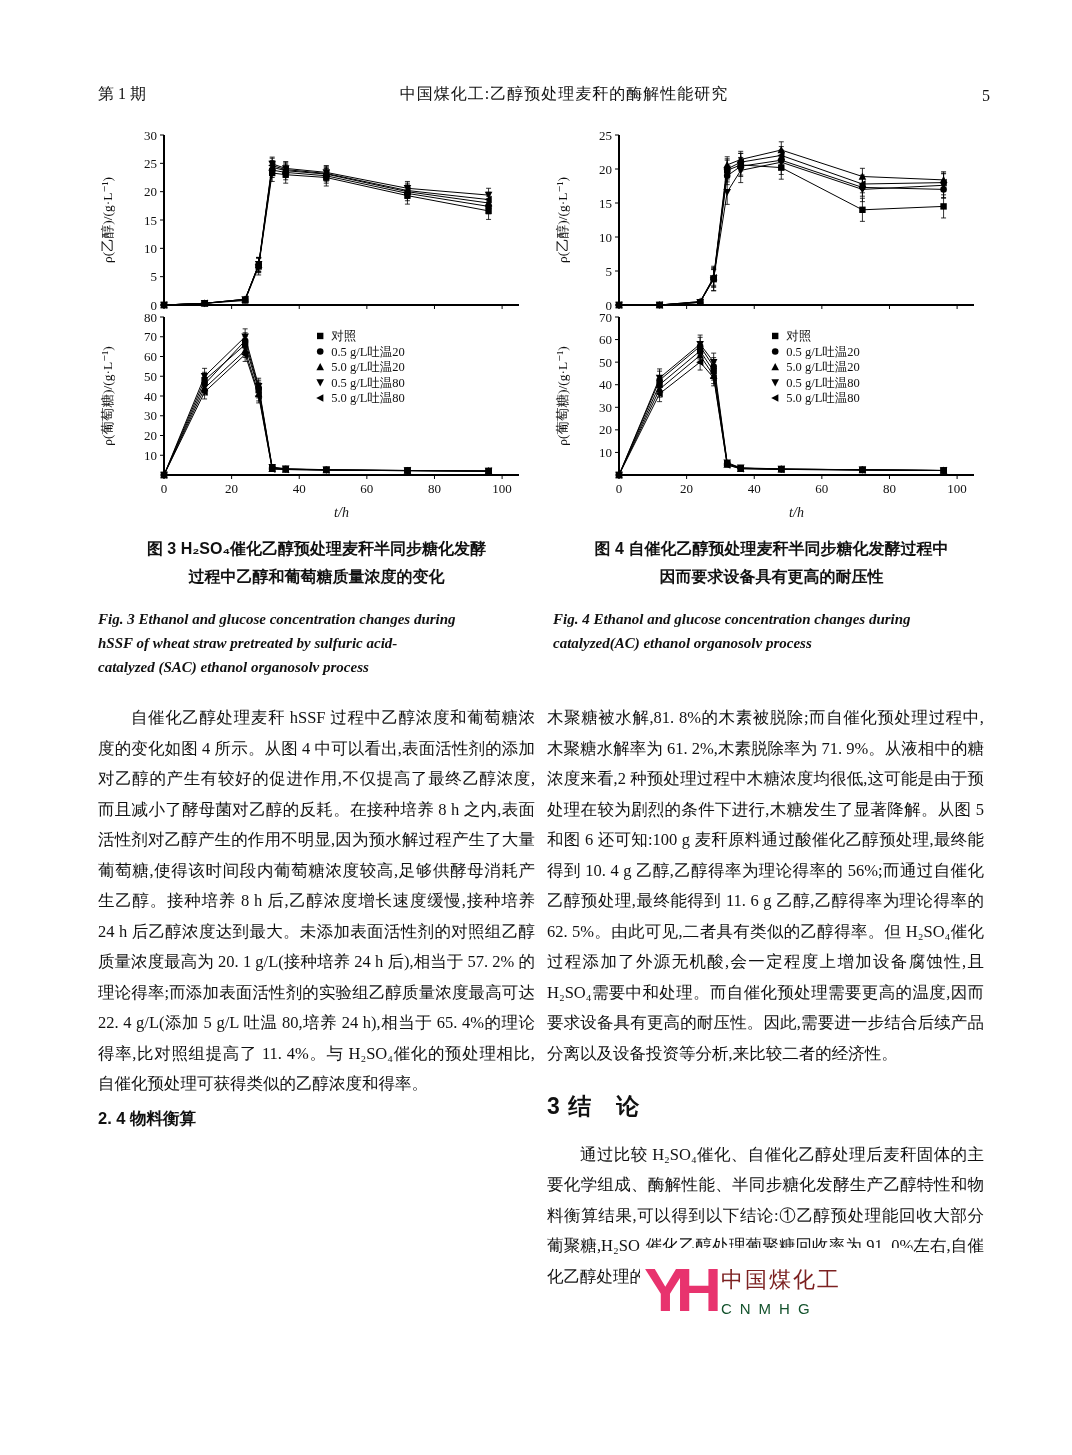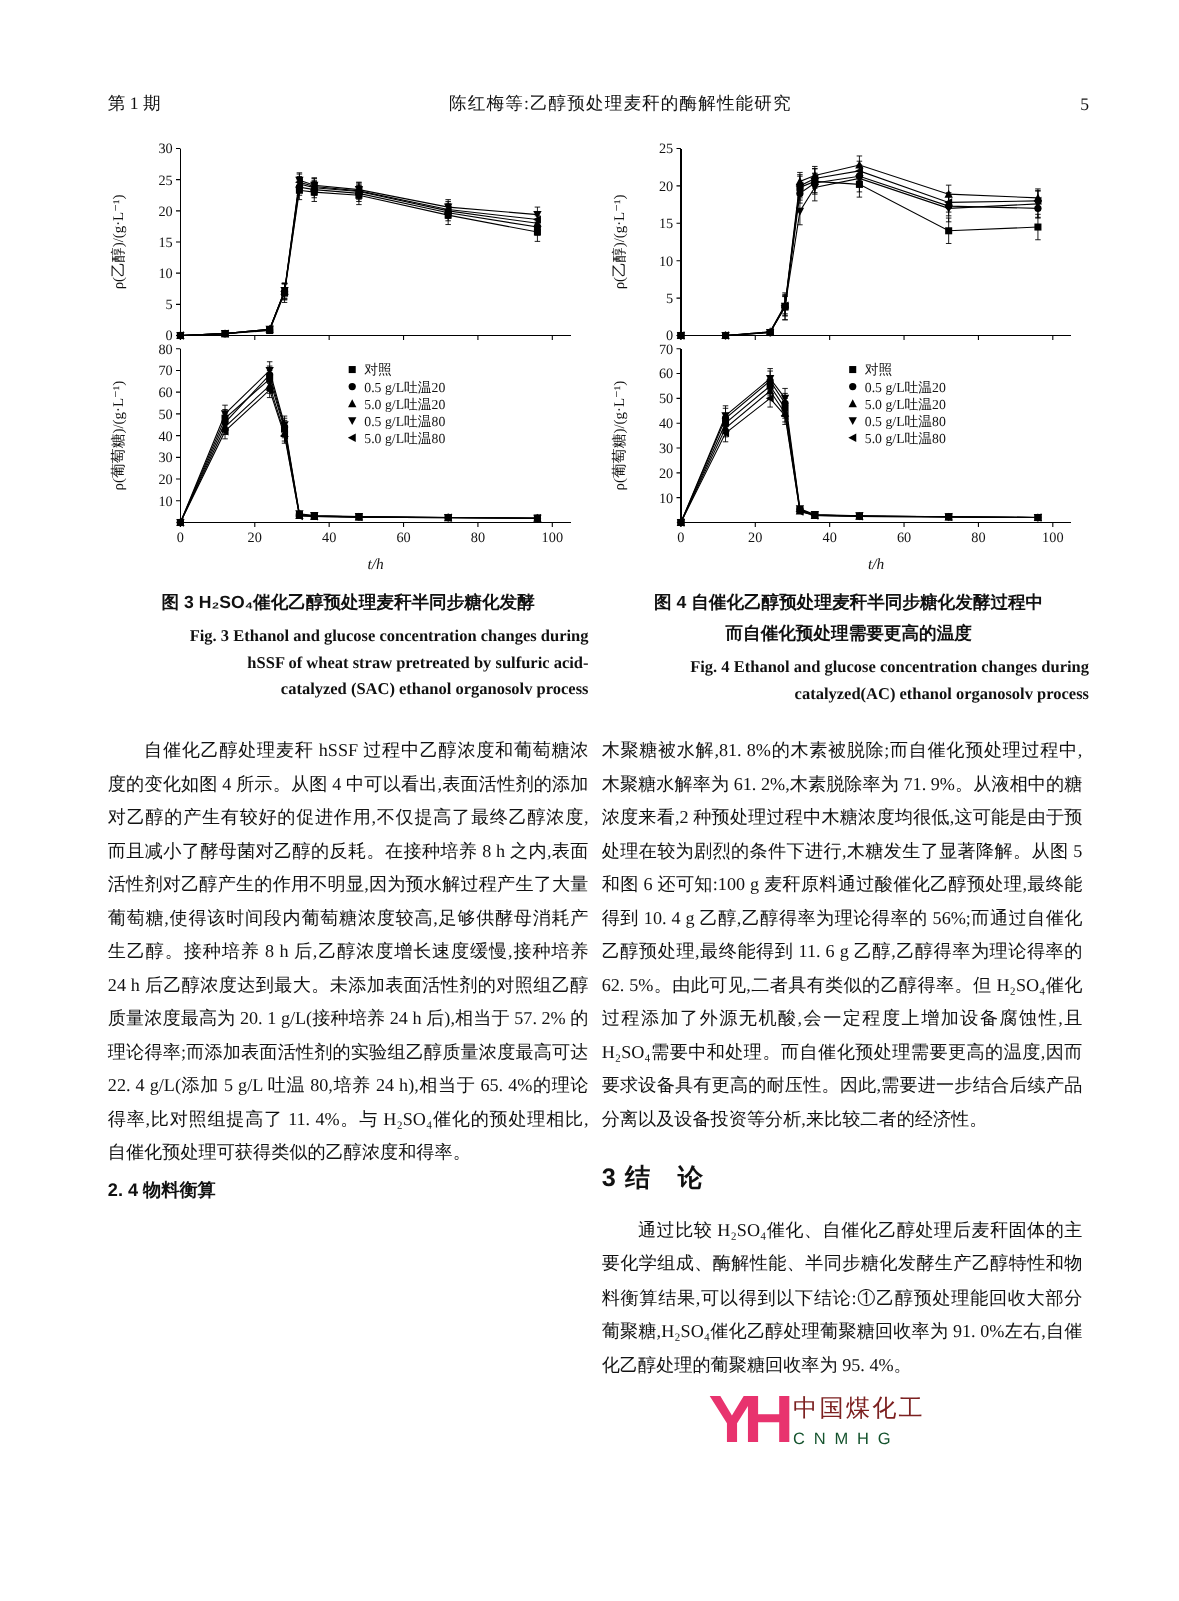--- a/index.html
+++ b/index.html
@@ -10,21 +10,21 @@
   .header{display:flex;justify-content:space-between;align-items:flex-end;
           padding-top:84px;font-size:16px;}
   .header .h-title{letter-spacing:1px;}
   .figs{display:flex;gap:18px;margin-top:22px;}
   .figcol{width:437px;}
   .chart{width:437px;}
   svg{display:block}
   svg text{font-family:"Liberation Serif","DejaVu Serif",serif;fill:#111;}
   .cap-cn{font-family:"Liberation Sans","DejaVu Sans",sans-serif;font-weight:bold;
           font-size:16px;text-align:center;line-height:1.75;margin-top:10px;}
-  .cap-en{font-weight:bold;font-size:15px;text-align:right;line-height:1.6;margin-top:4px;}
+  .cap-en{font-weight:bold;font-size:15px;text-align:left;line-height:1.6;margin-top:16px;font-style:italic;}
   .bodycols{display:flex;gap:12px;margin-top:24px;text-align:justify;}
   .col{width:437px;font-size:16.5px;line-height:1.85;}
   .p{text-indent:2em;}
   .p.noindent{text-indent:0;}
   .h-sub{font-family:"Liberation Sans","DejaVu Sans",sans-serif;font-weight:bold;
          font-size:16.5px;margin:3px 0;}
   .h-main{font-family:"Liberation Sans","DejaVu Sans",sans-serif;font-weight:bold;
           font-size:23px;margin:16px 0 12px;letter-spacing:1px;}
   .watermark{position:absolute;left:640px;top:1248px;width:272px;height:86px;
              background:#fff;display:flex;align-items:center;padding-left:4px;}
@@ -37,21 +37,21 @@
   .wm-en{font-family:Liberation Sans, sans-serif;font-size:15px;
          color:#14532d;letter-spacing:8px;margin-top:5px;}
 </style>
 </head>
 <body>
 
 <div class="page">
 
   <div class="header">
     <span>第 1 期</span>
-    <span class="h-title">陈红梅等:乙醇预处理麦秆的酶解性能研究</span>
+    <span class="h-title">中国煤化工:乙醇预处理麦秆的酶解性能研究</span>
     <span>5</span>
   </div>
 
   <div class="figs">
 
     <div class="figcol">
       <div class="chart">
           <svg width="437" height="186" viewBox="0 0 437 186">
             <line x1="66" y1="8" x2="66" y2="178" stroke="#000" stroke-width="1.1" shape-rendering="crispEdges"></line>
             <line x1="66" y1="178" x2="421" y2="178" stroke="#000" stroke-width="1.1" shape-rendering="crispEdges"></line>
@@ -459,20 +459,21 @@
             <polygon points="222.2,49.96 218.39999999999998,57.160000000000004 226,57.160000000000004" fill="#000"></polygon>
             <text x="233.2" y="58.46" font-size="12.5">5.0 g/L吐温20</text>
             <polygon points="222.2,73.46000000000001 218.39999999999998,66.26 226,66.26" fill="#000"></polygon>
             <text x="233.2" y="73.96000000000001" font-size="12.5">0.5 g/L吐温80</text>
             <polygon points="218.2,84.96000000000001 225.39999999999998,81.16000000000001 225.39999999999998,88.76" fill="#000"></polygon>
             <text x="233.2" y="89.46000000000001" font-size="12.5">5.0 g/L吐温80</text>
           </svg>
         </div>
       <div class="cap-cn">
         <div>图 3  H₂SO₄催化乙醇预处理麦秆半同步糖化发酵</div>
+        <div>过程中乙醇和葡萄糖质量浓度的变化</div>
       </div>
       <div class="cap-en">
         <div>Fig. 3  Ethanol and glucose concentration changes during</div>
         <div>hSSF of wheat straw pretreated by sulfuric acid-</div>
         <div>catalyzed (SAC) ethanol organosolv process</div>
       </div>
     </div>
 
     <div class="figcol">
       <div class="chart">
@@ -864,21 +865,21 @@
             <polygon points="222.2,49.96 218.39999999999998,57.160000000000004 226,57.160000000000004" fill="#000"></polygon>
             <text x="233.2" y="58.46" font-size="12.5">5.0 g/L吐温20</text>
             <polygon points="222.2,73.46000000000001 218.39999999999998,66.26 226,66.26" fill="#000"></polygon>
             <text x="233.2" y="73.96000000000001" font-size="12.5">0.5 g/L吐温80</text>
             <polygon points="218.2,84.96000000000001 225.39999999999998,81.16000000000001 225.39999999999998,88.76" fill="#000"></polygon>
             <text x="233.2" y="89.46000000000001" font-size="12.5">5.0 g/L吐温80</text>
           </svg>
         </div>
       <div class="cap-cn">
         <div>图 4  自催化乙醇预处理麦秆半同步糖化发酵过程中</div>
-        <div>而自催化预处理需要更高的温度</div>
+        <div>因而要求设备具有更高的耐压性</div>
       </div>
       <div class="cap-en">
         <div>Fig. 4  Ethanol and glucose concentration changes during</div>
         <div>catalyzed(AC) ethanol organosolv process</div>
       </div>
     </div>
 
   </div>
 
   <div class="bodycols">

